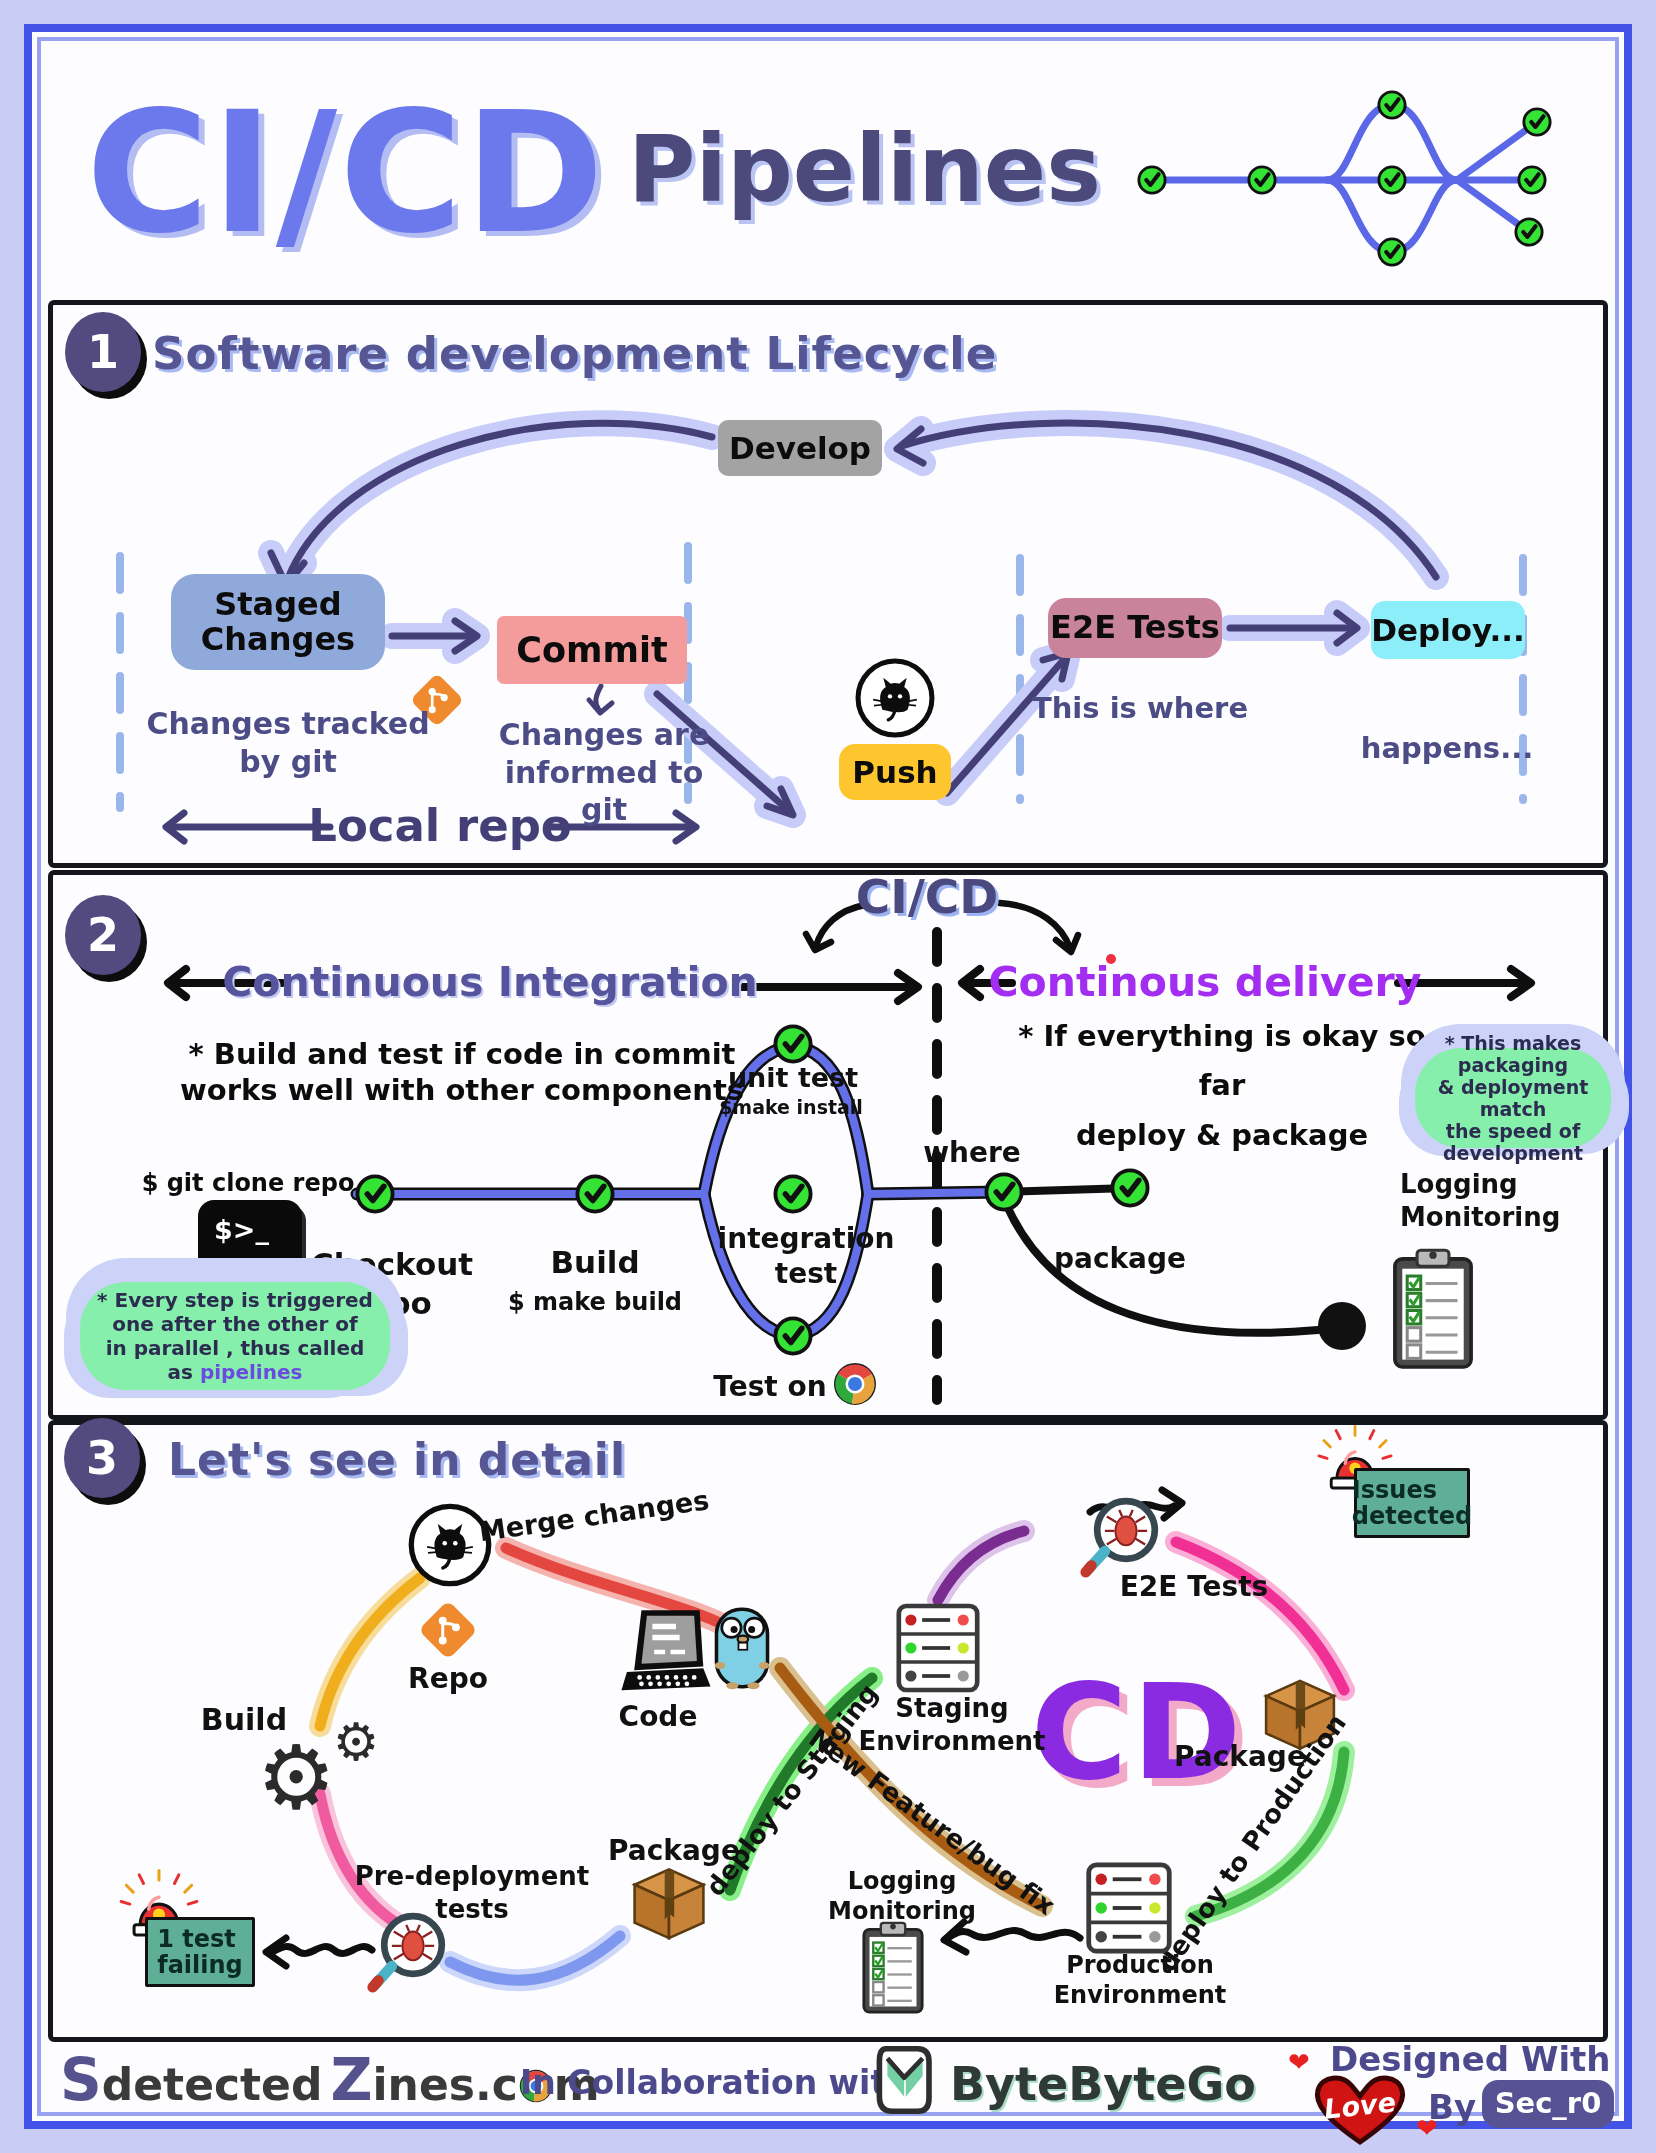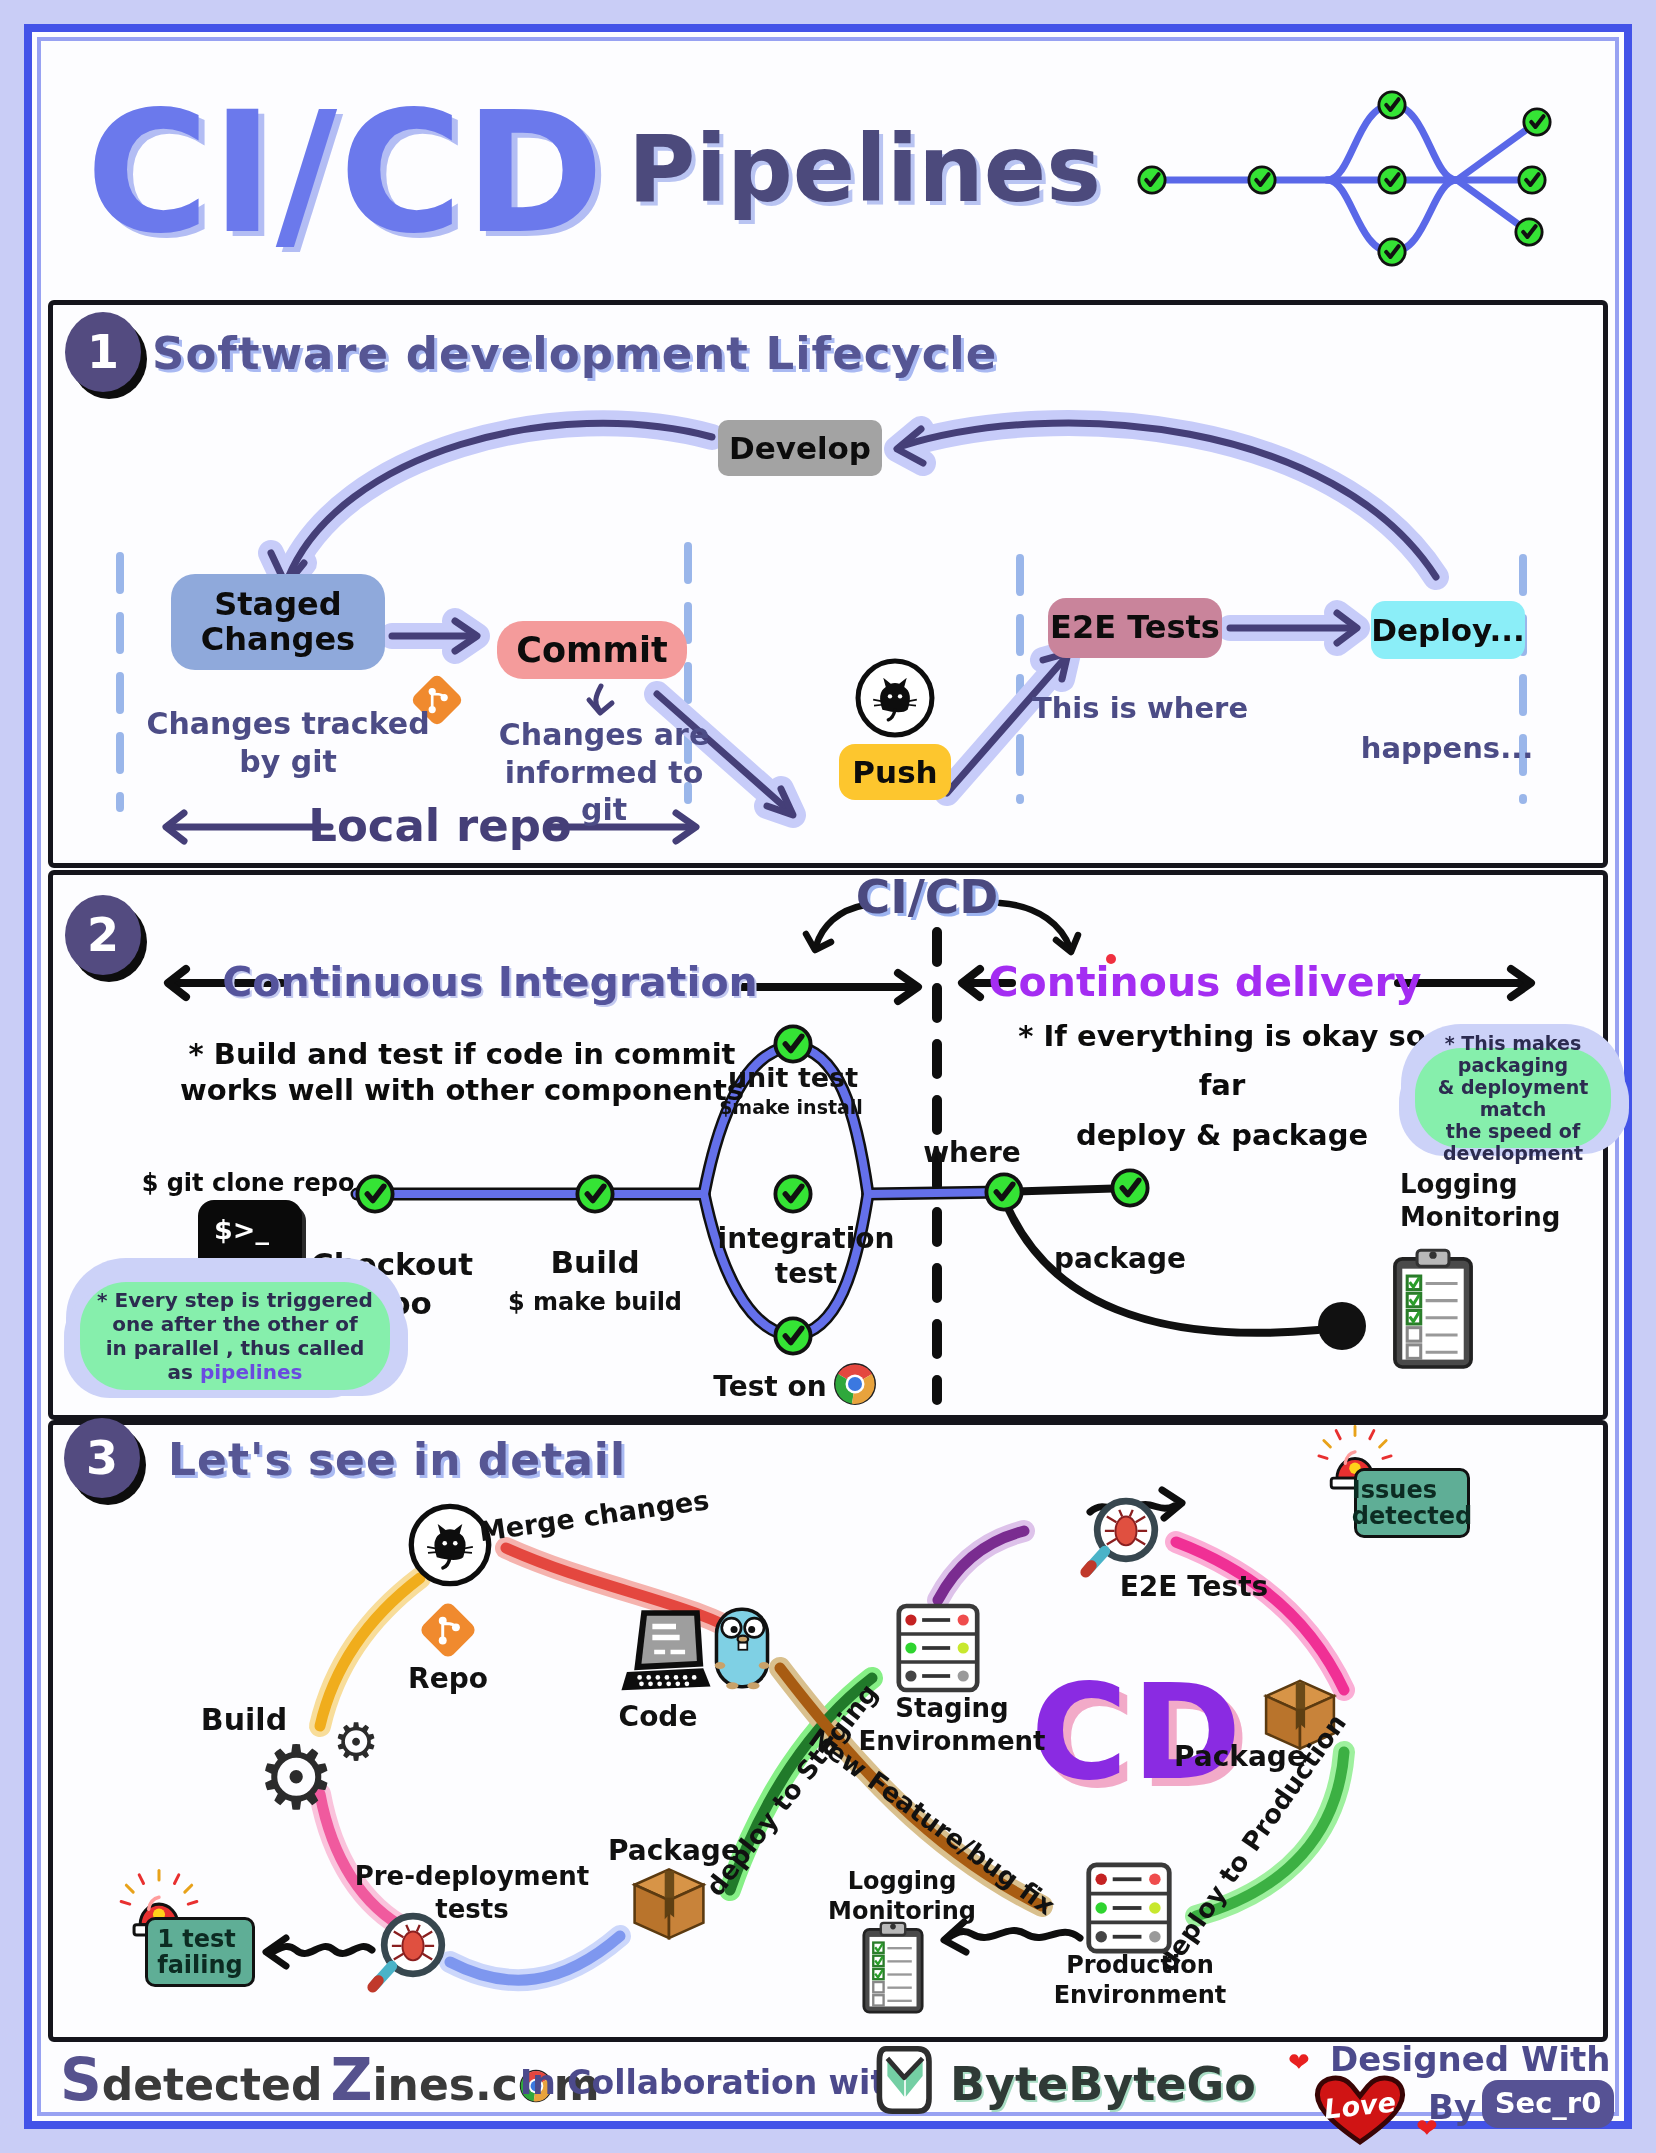--- a/index.html
+++ b/index.html
@@ -13,21 +13,21 @@
   .secbox{position:absolute;border:5px solid #15151c;border-radius:6px;background:transparent;}
   .badge{position:absolute;width:76px;height:80px;border-radius:50%;background:#534b80;color:#fff;
          display:flex;align-items:center;justify-content:center;font-size:46px;font-weight:900;
          box-shadow:6px 7px 0 #0d0d0d;transform:translate(-50%,-50%);}
   .sectitle{position:absolute;font-weight:900;color:#565694;text-shadow:3px 3px 0 #a9b9f2;letter-spacing:1px;}
   .pill{position:absolute;display:flex;align-items:center;justify-content:center;text-align:center;
         font-weight:900;color:#0c0c0c;transform:translate(-50%,-50%);white-space:pre-line;line-height:1.1;}
   .cloud{position:absolute;background:#86efac;border-radius:46px;transform:translate(-50%,-50%);
          display:flex;align-items:center;justify-content:center;text-align:center;color:#2c2c50;
          font-weight:700;box-shadow:18px 6px 0 #ccd2f8,-16px 8px 0 #ccd2f8,0 -10px 0 14px #ccd2f8;}
-  .tealbox{position:absolute;background:#5fae96;border:3px solid #111;border-radius:10px;color:#0c2b22;
+  .tealbox{position:absolute;background:#5fae96;border:3px solid #111;border-radius:2px;color:#0c2b22;
          display:flex;align-items:center;justify-content:center;font-weight:900;white-space:pre-line;
          line-height:1.1;transform:translate(-50%,-50%);}
   .terminal{position:absolute;background:#0a0a0a;border-radius:16px;color:#fff;font-weight:900;
          padding:14px 0 0 16px;box-shadow:4px 5px 0 #2a2a2a;}
   .bigletters{position:absolute;font-weight:900;transform:translate(-50%,-50%);letter-spacing:4px;}
   .gear{position:absolute;color:#2b2b2b;transform:translate(-50%,-50%);line-height:1;}
   svg{overflow:visible;}
 </style>
 </head>
 <body>
@@ -267,21 +267,21 @@
     <path d="M964,1922 L944,1940 L966,1952"></path>
   </g>
 </svg>
 
 <div class="badge" style="left:103px;top:352px;">1</div>
 <div class="sectitle t" style="left:152px;top:326px;font-size:45px;">Software development Lifecycle</div>
 
 <div class="pill" style="left:800px;top:448px;width:164px;height:56px;background:#a3a3a3;border-radius:10px;font-size:31px;text-align:center;">Develop</div>
 <div class="pill" style="left:278px;top:622px;width:214px;height:96px;background:#8fa9db;border-radius:24px;font-size:32px;">Staged
 Changes</div>
-<div class="pill" style="left:592px;top:650px;width:190px;height:58px;background:#f49b9b;border-radius:26px;font-size:35px;">Commit</div>
+<div class="pill" style="left:592px;top:650px;width:190px;height:68px;background:#f49b9b;border-radius:7px;font-size:35px;">Commit</div>
 <div class="pill" style="left:895px;top:772px;width:112px;height:56px;background:#fdc62e;border-radius:16px;font-size:31px;">Push</div>
 <div class="pill" style="left:1135px;top:628px;width:174px;height:60px;background:#c9849b;border-radius:18px;font-size:32px;">E2E Tests</div>
 <div class="pill" style="left:1448px;top:630px;width:154px;height:58px;background:#8beef8;border-radius:14px;font-size:31px;">Deploy...</div>
 
 <svg class="abs" style="left:407px;top:670px;" width="60" height="60" viewBox="-50 -50 100 100">
       <use href="#sym-git"></use>
     </svg>
 <svg class="abs" style="left:853px;top:656px;" width="84" height="84" viewBox="-50 -50 100 100">
       <use href="#sym-octocat"></use>
     </svg>

